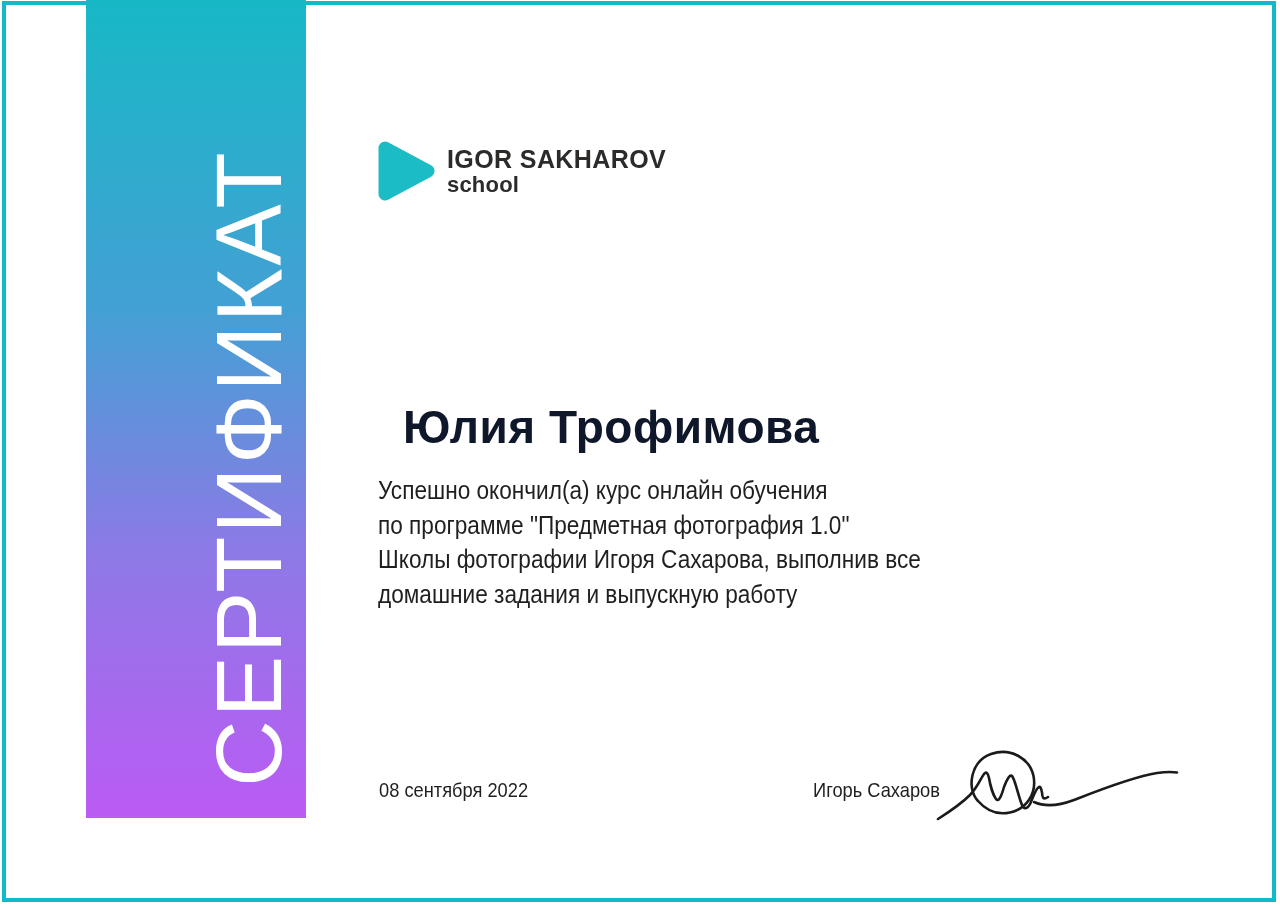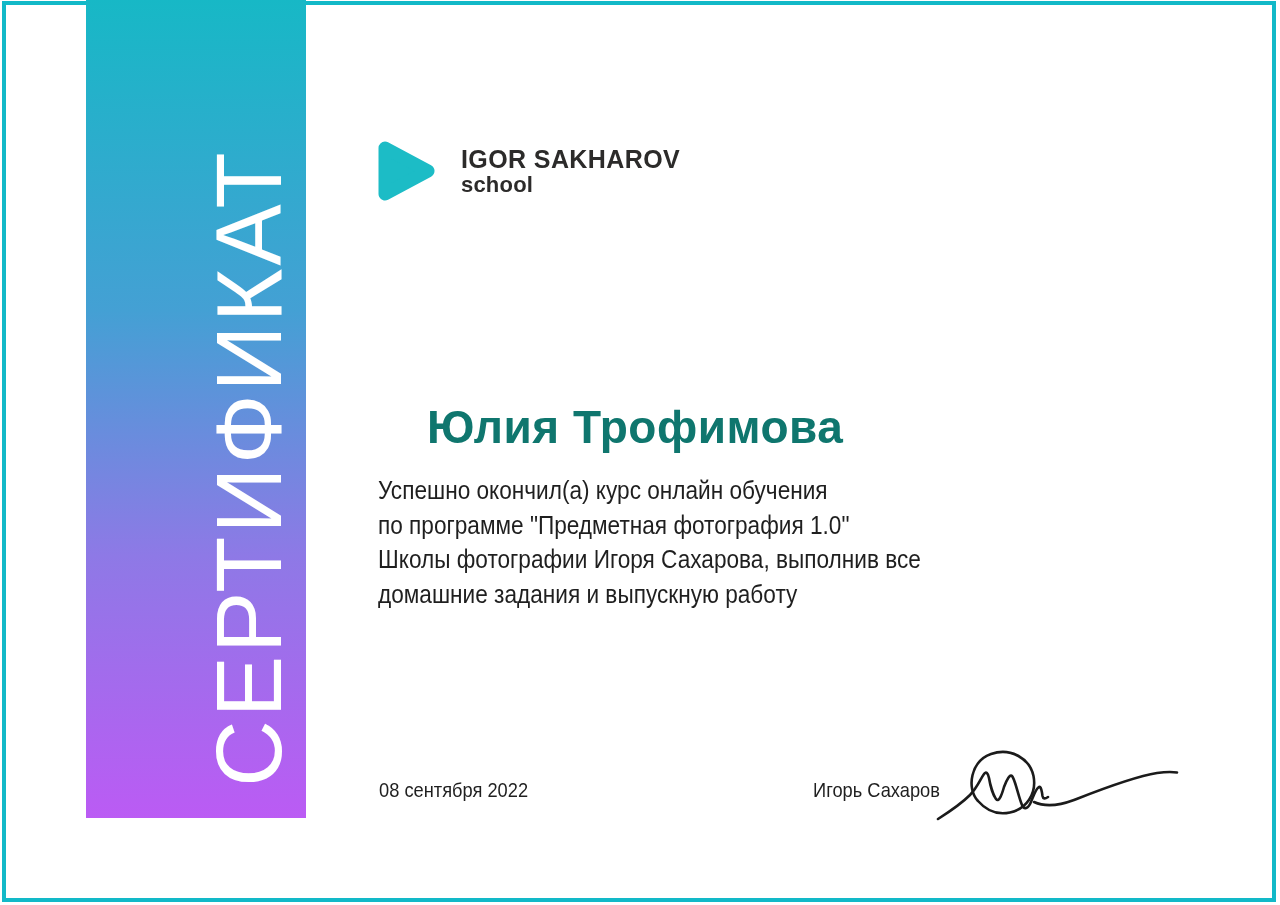--- a/index.html
+++ b/index.html
@@ -53,46 +53,46 @@
     top: 140px;
     display: flex;
     align-items: flex-start;
   }
   .play-icon {
     display: block;
     width: 62px;
     height: 62px;
   }
   .logo-text {
-    margin-left: 24px;
+    margin-left: 10px;
     padding-top: 6px;
   }
   .logo-title {
     font-size: 25px;
     font-weight: bold;
     color: #2c2b2a;
     letter-spacing: 0.4px;
     line-height: 27px;
   }
   .logo-subtitle {
     font-size: 22px;
     font-weight: 700;
     color: #2c2b2a;
     letter-spacing: 0.2px;
     line-height: 24px;
   }
   
   .recipient {
     position: absolute;
-    left: 427px;
+    left: 403px;
     top: 404px;
     margin: 0;
     font-size: 46px;
     font-weight: bold;
-    color: #0f766e;
+    color: #0f172a;
     letter-spacing: 0.5px;
     line-height: 1;
     white-space: nowrap;
   }
   
   .din {
     transform: scaleX(0.87);
     transform-origin: left top;
     white-space: nowrap;
   }

